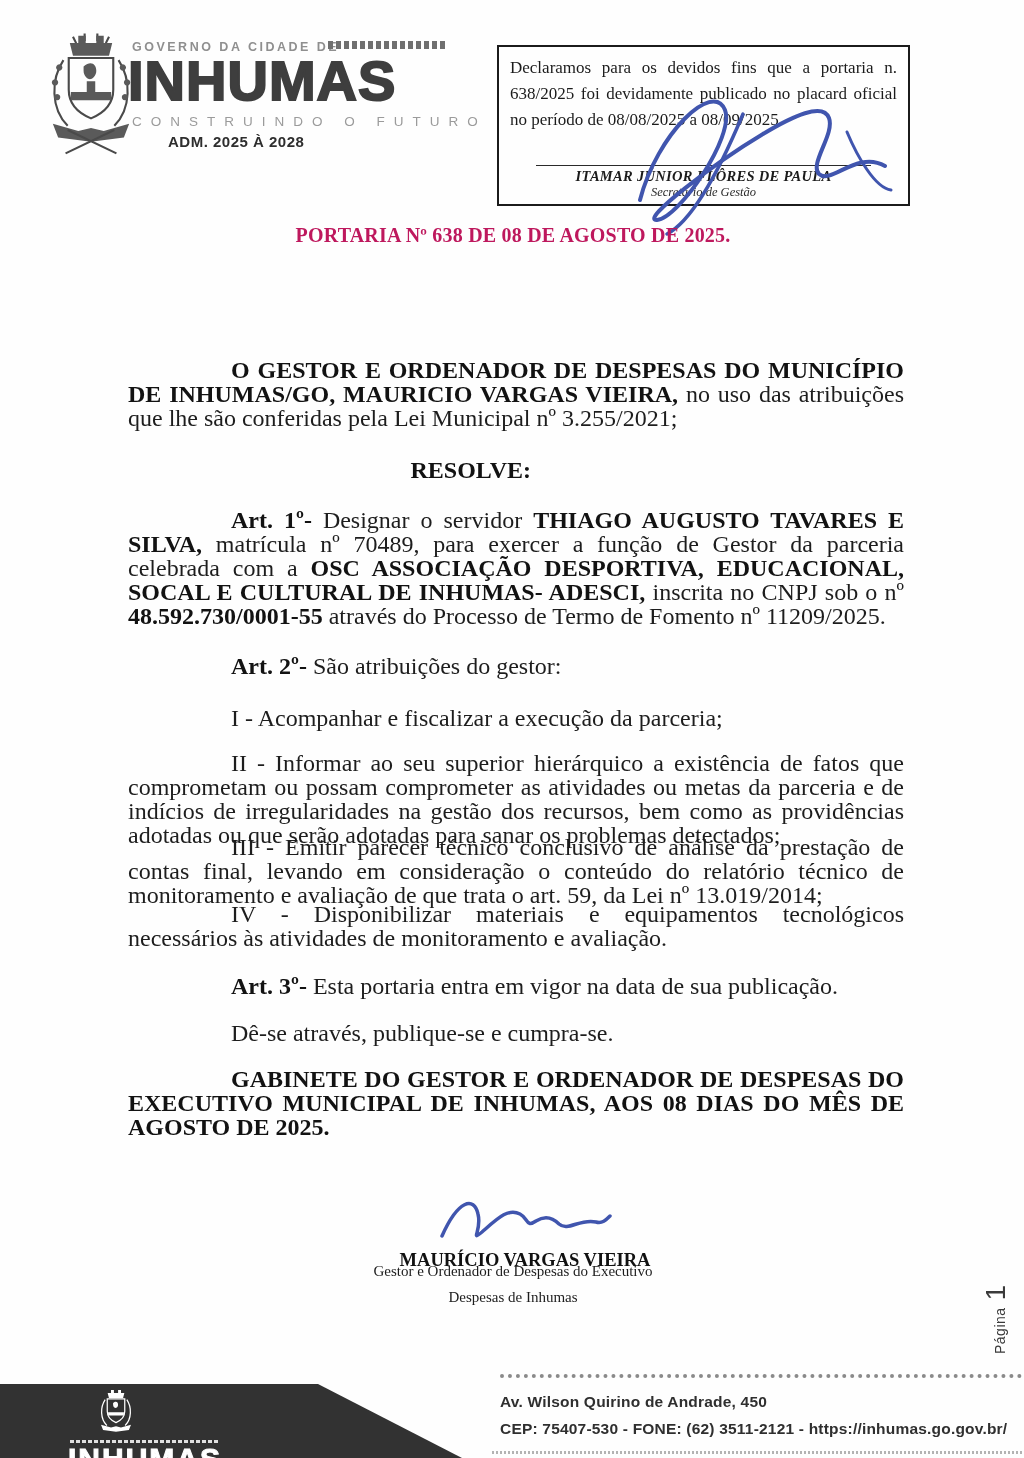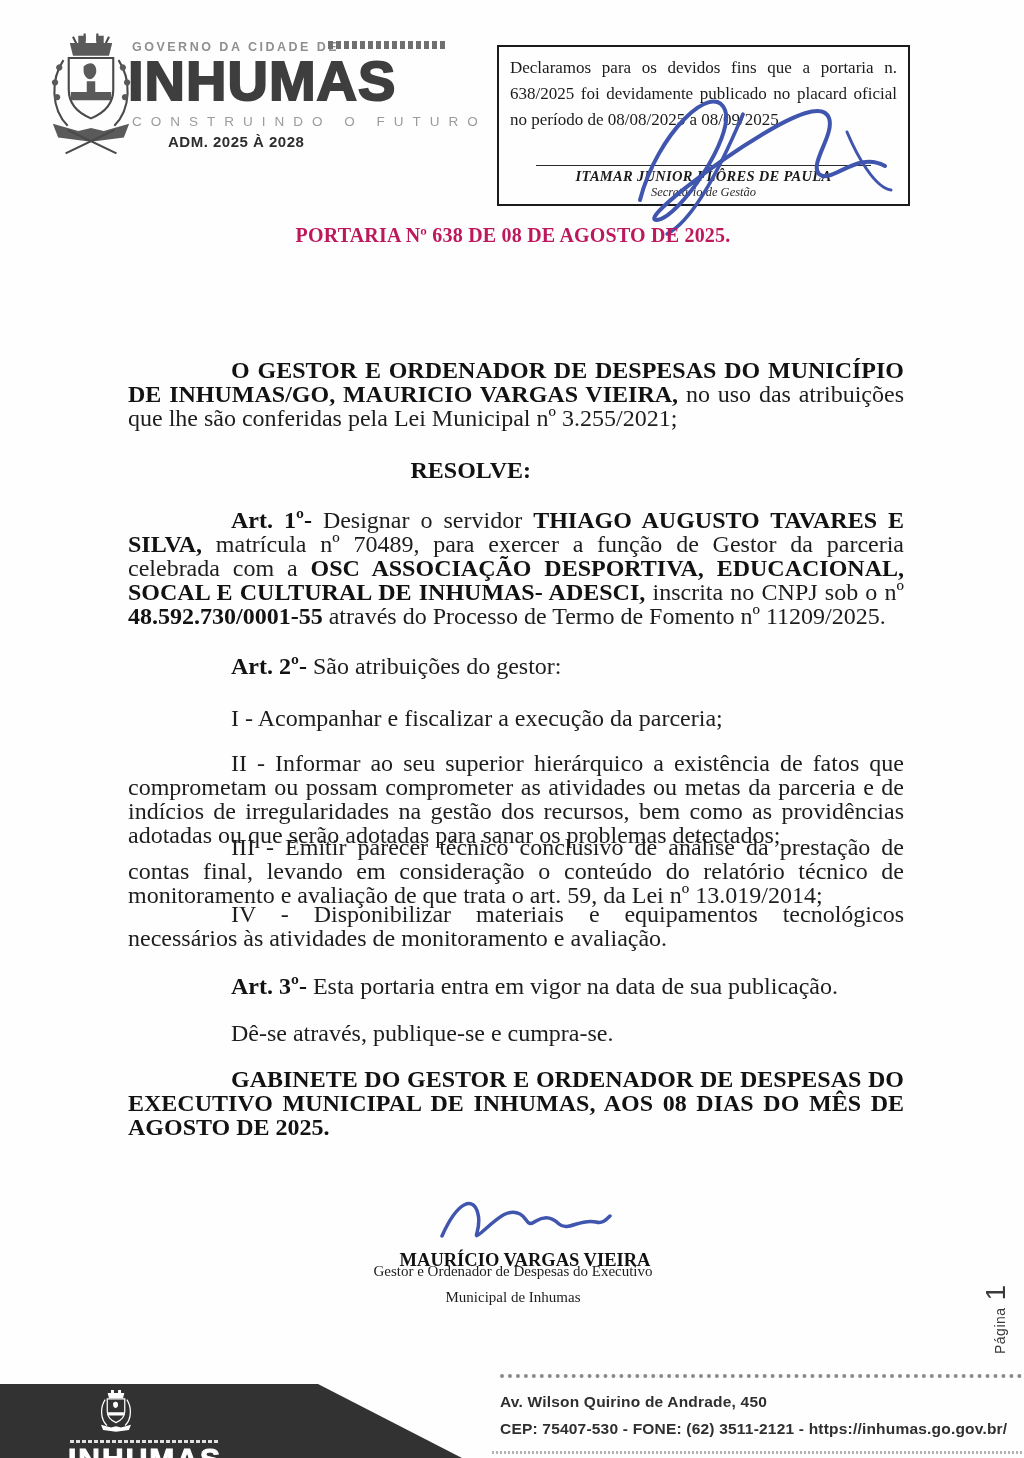--- a/index.html
+++ b/index.html
@@ -137,21 +137,21 @@
 
   <p class="doc indent" style="top:1018px">Dê-se através, publique-se e cumpra-se.</p>
 
   <p class="doc indent" style="top:1064px"><span class="b">GABINETE DO GESTOR E ORDENADOR DE DESPESAS DO EXECUTIVO MUNICIPAL DE INHUMAS, AOS 08 DIAS DO MÊS DE AGOSTO DE 2025.</span></p>
 
   <svg class="main-sig-svg" viewBox="0 0 195 58">
     <path class="sig-path" stroke-width="3.5" d="M14,46 C30,10 46,6 50,24 C54,40 42,52 54,42 C70,28 80,18 92,24 C100,28 98,38 108,31 C116,26 124,27 131,34 C140,42 152,28 168,32 C174,34 178,30 182,26"></path>
   </svg>
   <p class="sig-name">MAURÍCIO VARGAS VIEIRA</p>
   <p class="sig-role" style="top:1263px">Gestor e Ordenador de Despesas do Executivo</p>
-  <p class="sig-role" style="top:1289px">Municipal de Inhumas</p>
+  <p class="sig-role" style="top:1289px">Despesas de Inhumas</p>
 
   <div class="page-num">
     <span class="lbl">Página</span>
     <span class="num">1</span>
   </div>
 
   <div class="dots-row"></div>
   <div class="footer-dark">
     <svg class="crest-footer" viewBox="0 0 100 120">
       <path class="crest-fill-w" d="M30,12 h8 v-7 h7 v7 h10 v-7 h7 v7 h8 l-3,12 h-34 z"></path>

